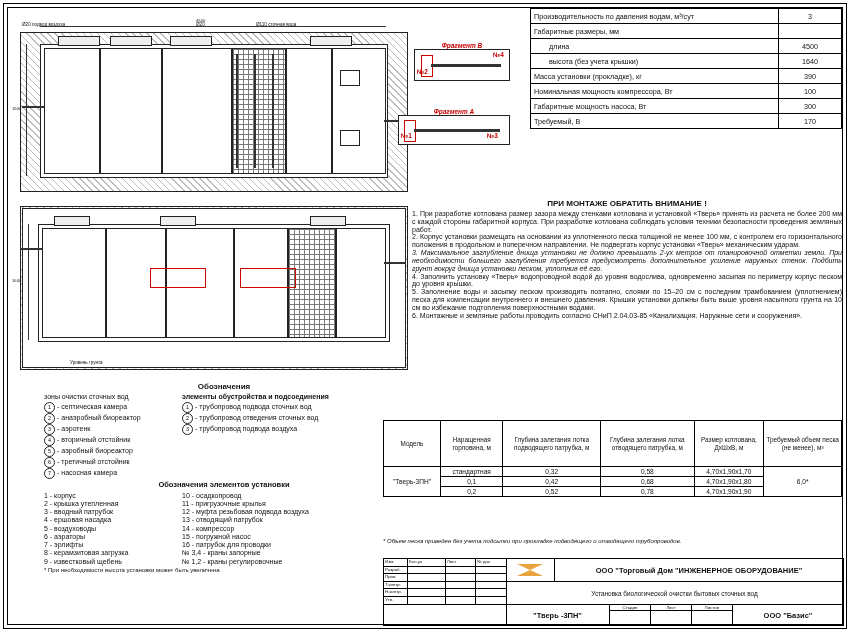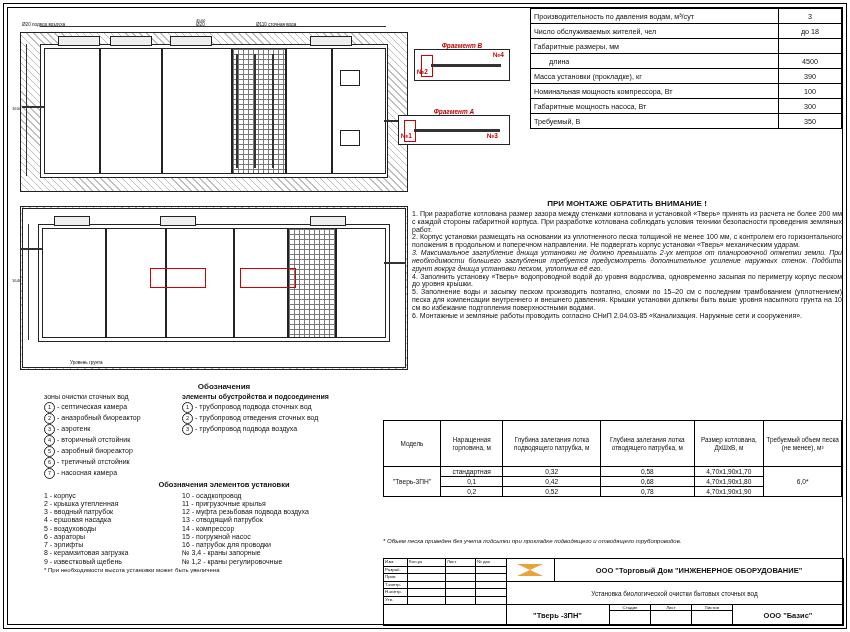--- a/index.html
+++ b/index.html
@@ -171,46 +171,46 @@
     </div>
   </div>
 
   <table class="spec">
     <tbody id="spec-body">
         <tr>
           <td class="">Производительность по давления водам, м³/сут</td>
           <td class="v">3</td>
         </tr>
         <tr>
-          <td class="">Число обслуживаемых жителей, чел</td>
-          <td class="v">до 18</td>
-        </tr>
-        <tr>
           <td class="">Габаритные размеры, мм</td>
           <td class="v"></td>
         </tr>
         <tr>
           <td class="ind">длина</td>
           <td class="v">4500</td>
         </tr>
         <tr>
+          <td class="ind">высота (без учета крышки)</td>
+          <td class="v">1640</td>
+        </tr>
+        <tr>
           <td class="">Масса установки (прокладке), кг</td>
           <td class="v">390</td>
         </tr>
         <tr>
           <td class="">Номинальная мощность компрессора, Вт</td>
           <td class="v">100</td>
         </tr>
         <tr>
           <td class="">Габаритные мощность насоса, Вт</td>
           <td class="v">300</td>
         </tr>
         <tr>
           <td class="">Требуемый, В</td>
-          <td class="v">350</td>
+          <td class="v">170</td>
         </tr>
       </tbody>
   </table>
 
   <div class="notes">
     <div class="title">ПРИ МОНТАЖЕ ОБРАТИТЬ ВНИМАНИЕ !</div>
     <div id="notes-body">
         <p>1.  При разработке котлована размер зазора между стенками котлована и установкой «Тверь» принять из расчета не более 200 мм с каждой стороны габаритной корпуса.  При разработке котлована соблюдать условия техники безопасности проведения земляных работ.</p>
         <p>2.  Корпус установки размещать на основании из уплотненного песка толщиной не менее 100 мм, с контролем его горизонтального положения в продольном и поперечном направлении. Не подвергать корпус установки «Тверь» механическим ударам.</p>
         <p class="it">3.  Максимальное заглубление днища установки не должно превышать 2-ух метров от планировочной отметки земли. При необходимости большего заглубления требуется предусмотреть дополнительное усиление наружных стенок. Подбить грунт вокруг днища установки песком, уплотнив её его.</p>

